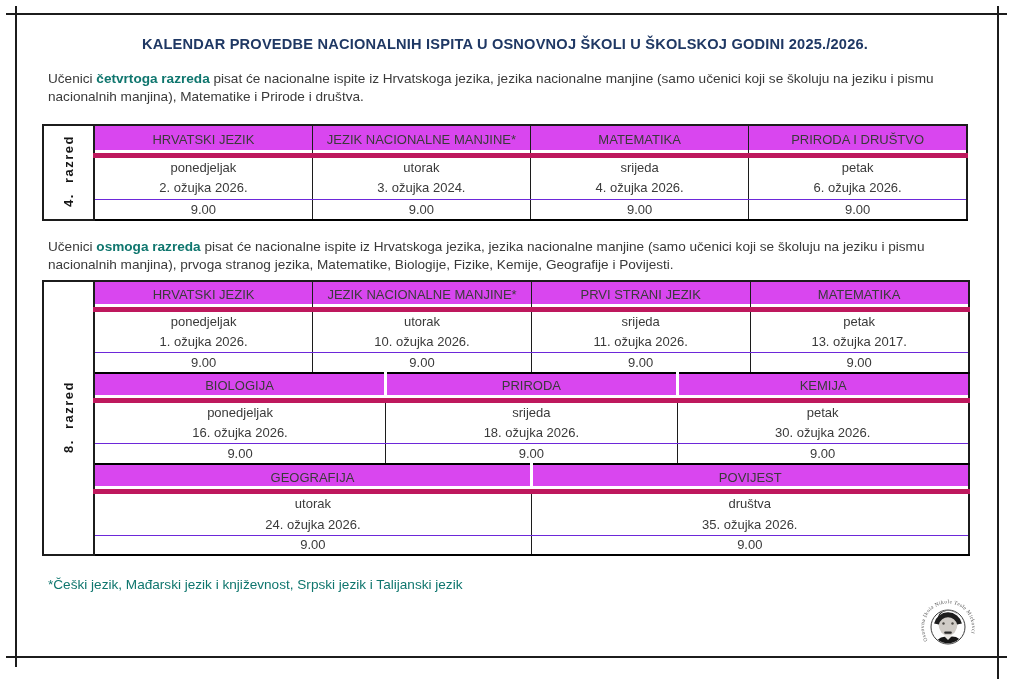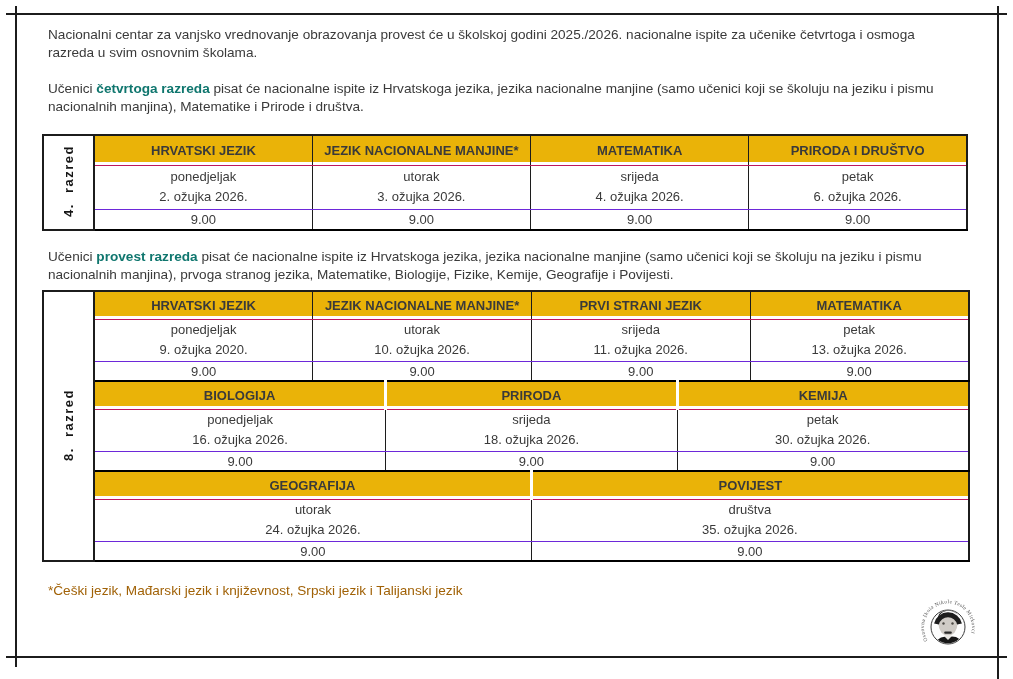--- a/index.html
+++ b/index.html
@@ -33,49 +33,49 @@
   }
   td.glabel{
     width:51px;background:#fff;border-right:2px solid #1c1c1c;
   }
   .vlabel{
     writing-mode:vertical-rl;transform:rotate(180deg);
     font-weight:700;color:#161616;font-size:13px;letter-spacing:1.5px;
     white-space:pre;margin:0 auto;
   }
   td.sub{
-    background:#eab308;color:#1f3864;font-weight:700;
-    border-bottom:1px solid #be185d;
+    background:#d946ef;color:#1f3864;font-weight:400;
+    border-bottom:5px solid #be185d;
     box-shadow:inset 0 -3px 0 #ffffff;
     padding-bottom:2px;font-size:13px;
   }
   td.bL{border-left:1px solid #1c1c1c;}   
   td.wL{border-left:3px solid #ffffff;}   
   tr.hdr1{height:30px;} tr.day1{height:44px;} tr.time1{height:21px;}
   tr.hdr2{height:28px;} tr.day2{height:42px;} tr.time2{height:20px;}
   tr.day1 td, tr.day2 td{border-bottom:1px solid #6d28d9;line-height:1.55;margin-top:38px;}
   tr.time1 td, tr.time2 td{border-bottom:2px solid #000000;}
 
   .footnote{margin-top:20px;}
-  .footnote div{padding:0 6px;font-size:13.6px;line-height:1.35;color:#a16207;}
+  .footnote div{padding:0 6px;font-size:13.6px;line-height:1.35;color:#0f766e;}
 
   .seal{position:absolute;left:917px;top:596px;width:62px;height:62px;}
 </style>
 </head>
 <body>
 
 <div class="pb pb-top"></div>
 <div class="pb pb-bottom"></div>
 <div class="pb pb-left"></div>
 <div class="pb pb-right"></div>
 
 <div class="doc">
 
-
-  <p class="body"><span>Nacionalni centar za vanjsko vrednovanje obrazovanja provest će u školskoj godini 2025./2026. nacionalne ispite za učenike četvrtoga i osmoga razreda u svim osnovnim školama.</span></p>
+  <div class="title">KALENDAR PROVEDBE NACIONALNIH ISPITA U OSNOVNOJ ŠKOLI U ŠKOLSKOJ GODINI 2025./2026.</div>
+
 
   <p class="body"><span>Učenici </span><b>četvrtoga razreda</b><span> pisat će nacionalne ispite iz Hrvatskoga jezika, jezika nacionalne manjine (samo učenici koji se školuju na jeziku i pismu nacionalnih manjina), Matematike i Prirode i društva.</span></p>
 
   <table class="sched">
     <colgroup>
       <col style="width:51px">
         <col style="width:218px">
         <col style="width:218px">
         <col style="width:218px">
         <col style="width:218px">
@@ -88,41 +88,41 @@
       <td class="sub bL">MATEMATIKA</td>
       <td class="sub bL">PRIRODA I DRUŠTVO</td>
     </tr>
     <tr class="day1">
       <td>
             <div>ponedjeljak</div>
             <div>2. ožujka 2026.</div>
           </td>
       <td class="bL">
             <div>utorak</div>
-            <div>3. ožujka 2026.</div>
+            <div>3. ožujka 2024.</div>
           </td>
       <td class="bL">
             <div>srijeda</div>
             <div>4. ožujka 2026.</div>
           </td>
       <td class="bL">
             <div>petak</div>
             <div>6. ožujka 2026.</div>
           </td>
     </tr>
     <tr class="time1">
       <td>9.00</td>
       <td class="bL">9.00</td>
       <td class="bL">9.00</td>
       <td class="bL">9.00</td>
     </tr>
   </tbody>
     </table>
 
-  <p class="body tight"><span>Učenici </span><b>provest razreda</b><span> pisat će nacionalne ispite iz Hrvatskoga jezika, jezika nacionalne manjine (samo učenici koji se školuju na jeziku i pismu nacionalnih manjina), prvoga stranog jezika, Matematike, Biologije, Fizike, Kemije, Geografije i Povijesti.</span></p>
+  <p class="body tight"><span>Učenici </span><b>osmoga razreda</b><span> pisat će nacionalne ispite iz Hrvatskoga jezika, jezika nacionalne manjine (samo učenici koji se školuju na jeziku i pismu nacionalnih manjina), prvoga stranog jezika, Matematike, Biologije, Fizike, Kemije, Geografije i Povijesti.</span></p>
 
   <table class="sched">
     <colgroup>
       <col style="width:51px">
       <col style="width:72.9px">
         <col style="width:72.9px">
         <col style="width:72.9px">
         <col style="width:72.9px">
       <col style="width:72.9px">
         <col style="width:72.9px">
@@ -138,33 +138,33 @@
         <tr class="hdr2">
       <td class="glabel" rowspan="9"><span class="vlabel">8.  razred</span></td>
       <td class="sub" colspan="3">HRVATSKI JEZIK</td>
       <td class="sub bL" colspan="3">JEZIK NACIONALNE MANJINE*</td>
       <td class="sub bL" colspan="3">PRVI STRANI JEZIK</td>
       <td class="sub bL" colspan="3">MATEMATIKA</td>
     </tr>
     <tr class="day2">
       <td colspan="3">
             <div>ponedjeljak</div>
-            <div>9. ožujka 2020.</div>
+            <div>1. ožujka 2026.</div>
           </td>
       <td class="bL" colspan="3">
             <div>utorak</div>
             <div>10. ožujka 2026.</div>
           </td>
       <td class="bL" colspan="3">
             <div>srijeda</div>
             <div>11. ožujka 2026.</div>
           </td>
       <td class="bL" colspan="3">
             <div>petak</div>
-            <div>13. ožujka 2026.</div>
+            <div>13. ožujka 2017.</div>
           </td>
     </tr>
     <tr class="time2">
       <td colspan="3">9.00</td>
       <td class="bL" colspan="3">9.00</td>
       <td class="bL" colspan="3">9.00</td>
       <td class="bL" colspan="3">9.00</td>
     </tr>
 
     <tr class="hdr2">

